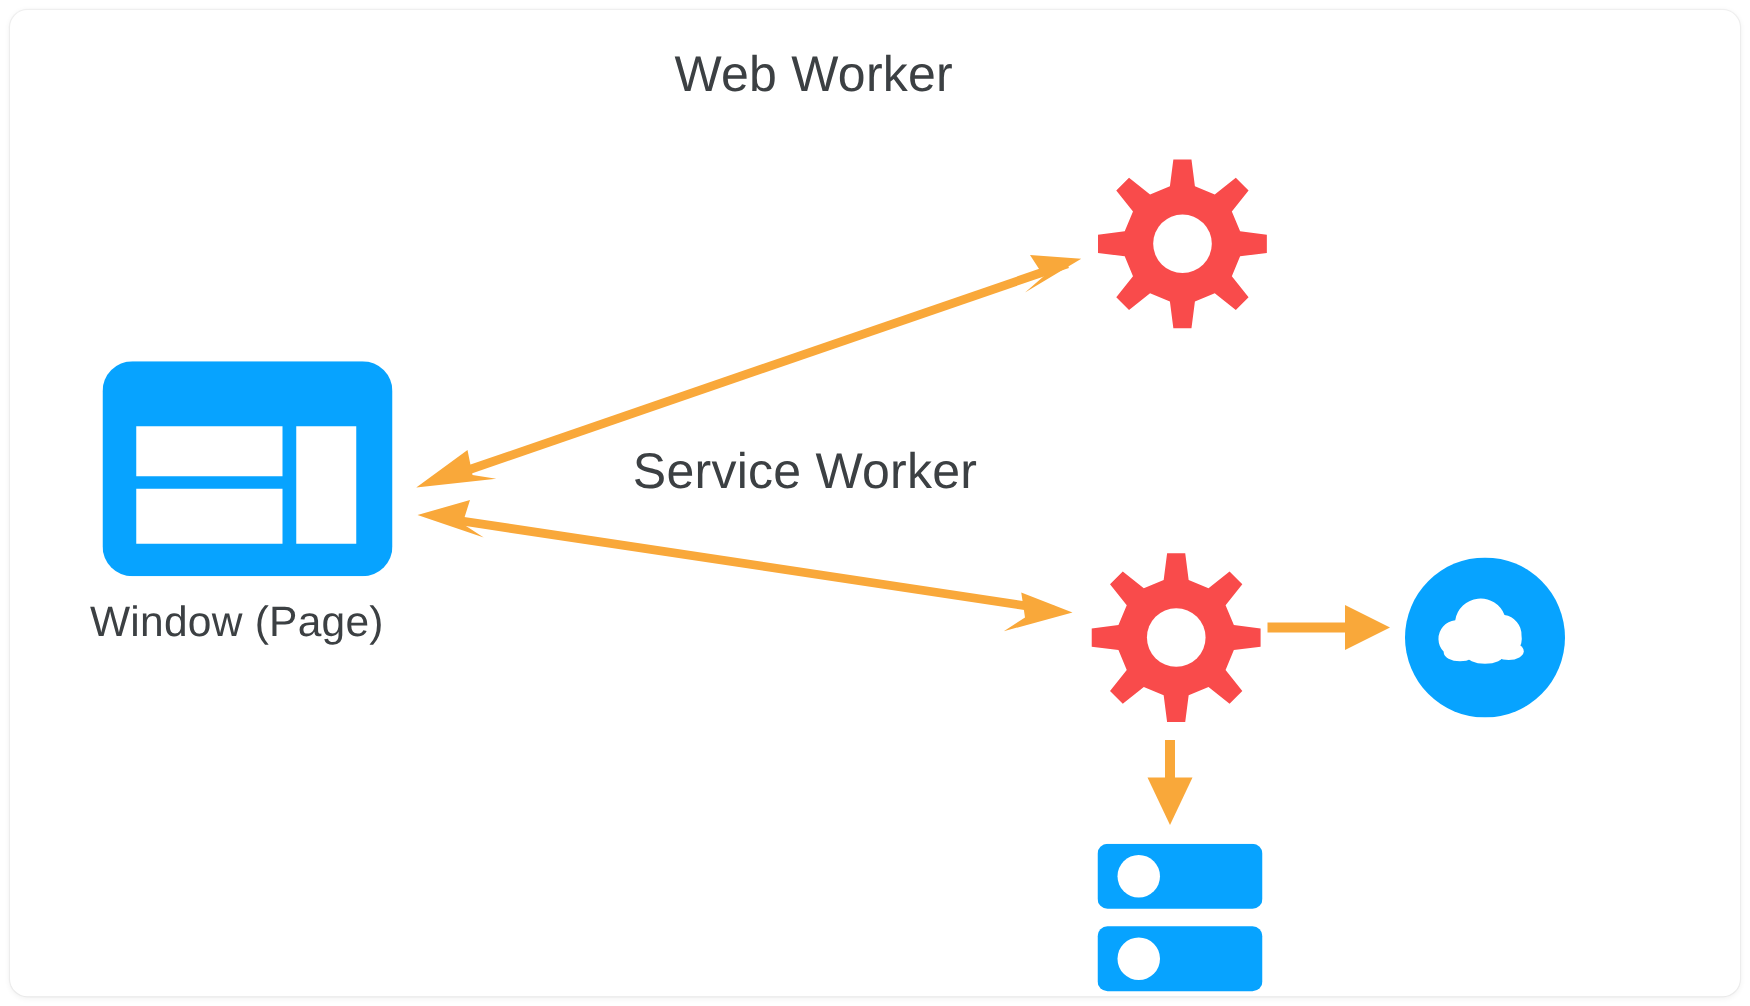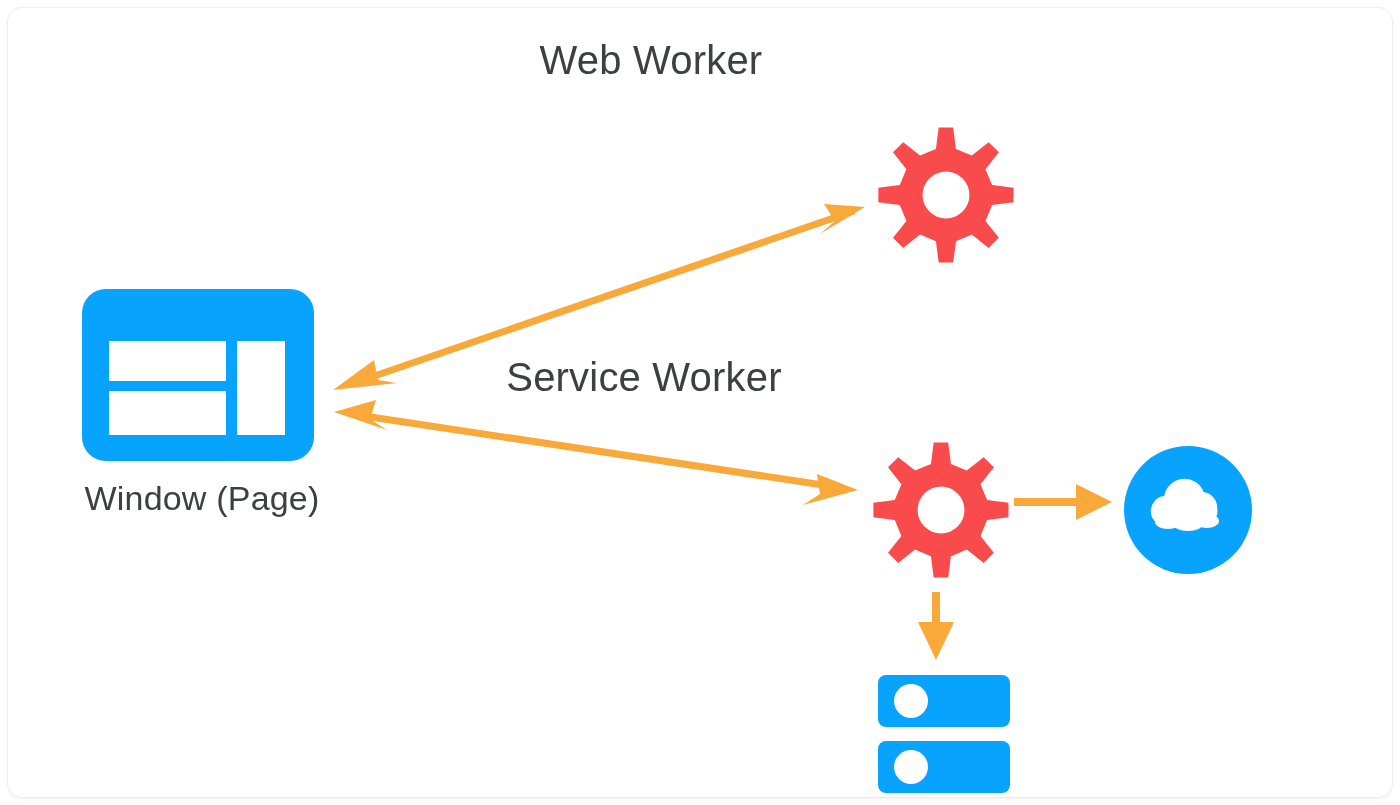--- a/index.html
+++ b/index.html
@@ -67,21 +67,20 @@
     width: 1384px;
     text-align: center;
     font-size: 40px;
     transform: translateX(-56px);
   }
 
   #label-window-page {
     left: 64px;
     top: 471px;
     width: 260px;
-    text-align: center;
     font-size: 34px;
   }
 </style>
 </head>
 <body>
 
 <div id="diagram-card">
   <div class="canvas">
 
     <svg class="layer" viewBox="0 0 1384 789" aria-hidden="true">

